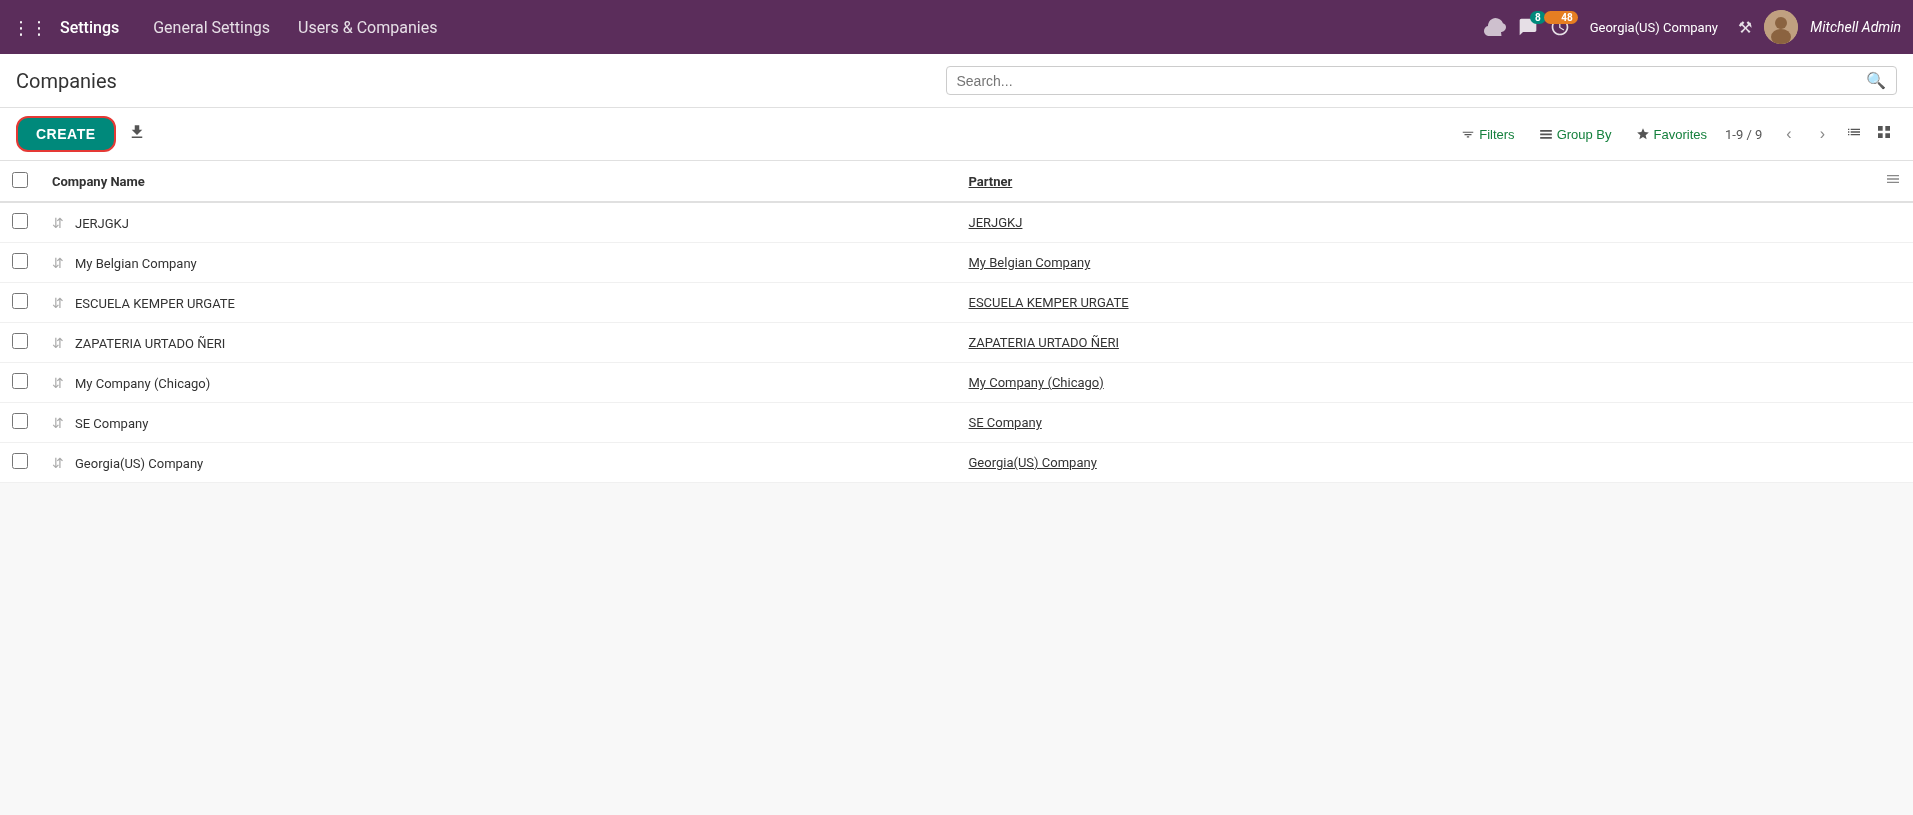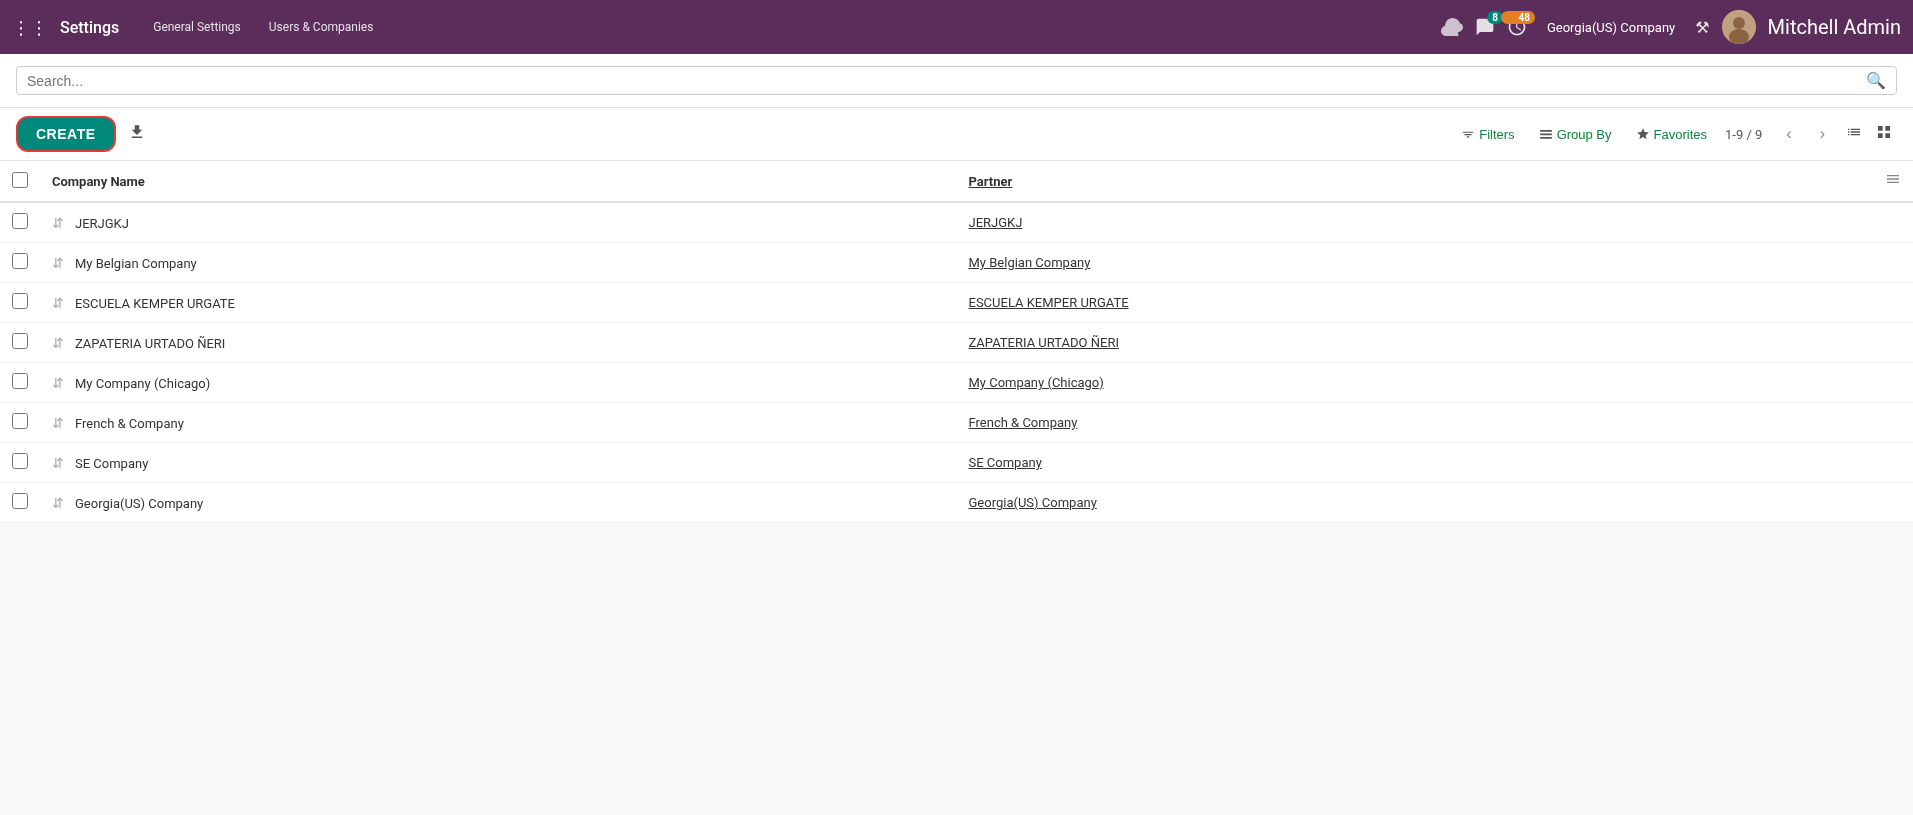--- a/index.html
+++ b/index.html
@@ -10,42 +10,42 @@
       background: #5b2d5b;
       height: 54px;
       display: flex;
       align-items: center;
       padding: 0 12px;
       color: white;
       gap: 8px;
     }
     .nav-grid-icon { color: white; margin-right: 4px; font-size: 18px; cursor: pointer; }
     .nav-title { font-size: 16px; font-weight: 500; color: white; margin-right: 16px; }
-    .nav-menu-item { color: rgba(255,255,255,0.85); font-size: 12px; padding: 4px 10px; cursor: pointer; }
+    .nav-menu-item { color: rgba(255,255,255,0.85); font-size: 16px; padding: 4px 10px; cursor: pointer; }
     .nav-spacer { flex: 1; }
     .nav-icons { display: flex; align-items: center; gap: 12px; }
     .nav-icon-btn { position: relative; color: rgba(255,255,255,0.85); cursor: pointer; display: flex; align-items: center; justify-content: center; }
     .badge {
       position: absolute;
       top: -6px;
       right: -8px;
       background: #00897b;
       color: white;
       border-radius: 10px;
       font-size: 10px;
       padding: 1px 5px;
       font-weight: bold;
     }
     .badge-orange {
       background: #e67e22;
       padding-left: 17px;
     }
     .nav-company { color: white; font-size: 13px; margin: 0 8px; }
     .nav-avatar { width: 34px; height: 34px; border-radius: 50%; background: #c0a080; display: flex; align-items: center; justify-content: center; overflow: hidden; }
-    .nav-admin-name { color: white; font-size: 20px; }
+    .nav-admin-name { color: white; font-size: 14px; font-style: italic; }
     .nav-wrench { font-size: 16px; color: rgba(255,255,255,0.85); }
     .page-title { font-size: 20px; font-weight: 400; color: #333; flex: 1; }
     .search-input {
       border: none;
       outline: none;
       flex: 1;
       font-size: 14px;
       color: #555;
     }
     .search-icon-btn { color: #888; font-size: 16px; cursor: pointer; }
@@ -152,20 +152,23 @@
           <circle cx="17" cy="17" r="17" fill="#c0a080"></circle>
           <ellipse cx="17" cy="13" rx="6" ry="6" fill="#8B6340"></ellipse>
           <ellipse cx="17" cy="27" rx="10" ry="8" fill="#8B6340"></ellipse>
         </svg>
     </div>
     <span class="nav-admin-name">Mitchell Admin</span>
   </div>
 </div>
 
 <div style="display:flex; align-items:center; background:white; border-bottom:1px solid #e0e0e0; padding: 0 16px; height: 54px;">
+  <div style="flex:1;">
+    <span class="page-title">Companies</span>
+  </div>
   <div style="flex:1; display:flex; align-items:center; border:1px solid #ccc; border-radius:4px; padding: 4px 10px;">
     <input class="search-input" type="text" style="flex: 1 1 0%; border: none; outline: none; font-size: 14px; color: #7f1d1d;" placeholder="Search...">
     <span class="search-icon-btn">🔍</span>
   </div>
 </div>
 
 <div class="toolbar">
   <button class="btn-create">CREATE</button>
   <button class="btn-download" title="Download">
     <svg width="18" height="18" viewBox="0 0 24 24" fill="#555">
@@ -299,33 +302,20 @@
       <span>My Company (Chicago)</span>
     </td>
     <td class="col-settings"></td>
   </tr>
         <tr>
     <td class="col-check">
       <input type="checkbox" class="checkbox" style="">
     </td>
     <td class="col-name">
       <span class="drag-handle">⇵</span>
-      <span>French &amp; Company</span>
-    </td>
-    <td class="col-partner">
-      <span>French &amp; Company</span>
-    </td>
-    <td class="col-settings"></td>
-  </tr>
-        <tr>
-    <td class="col-check">
-      <input type="checkbox" class="checkbox" style="">
-    </td>
-    <td class="col-name">
-      <span class="drag-handle">⇵</span>
       <span>SE Company</span>
     </td>
     <td class="col-partner">
       <span>SE Company</span>
     </td>
     <td class="col-settings"></td>
   </tr>
         <tr>
     <td class="col-check">
       <input type="checkbox" class="checkbox" style="">

